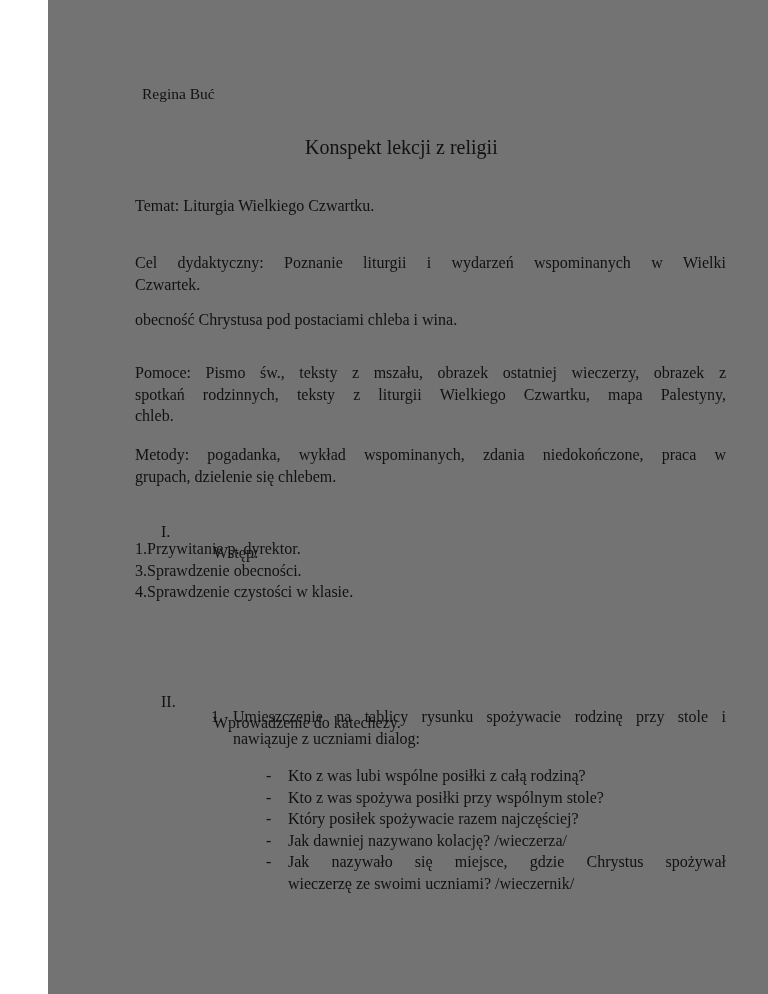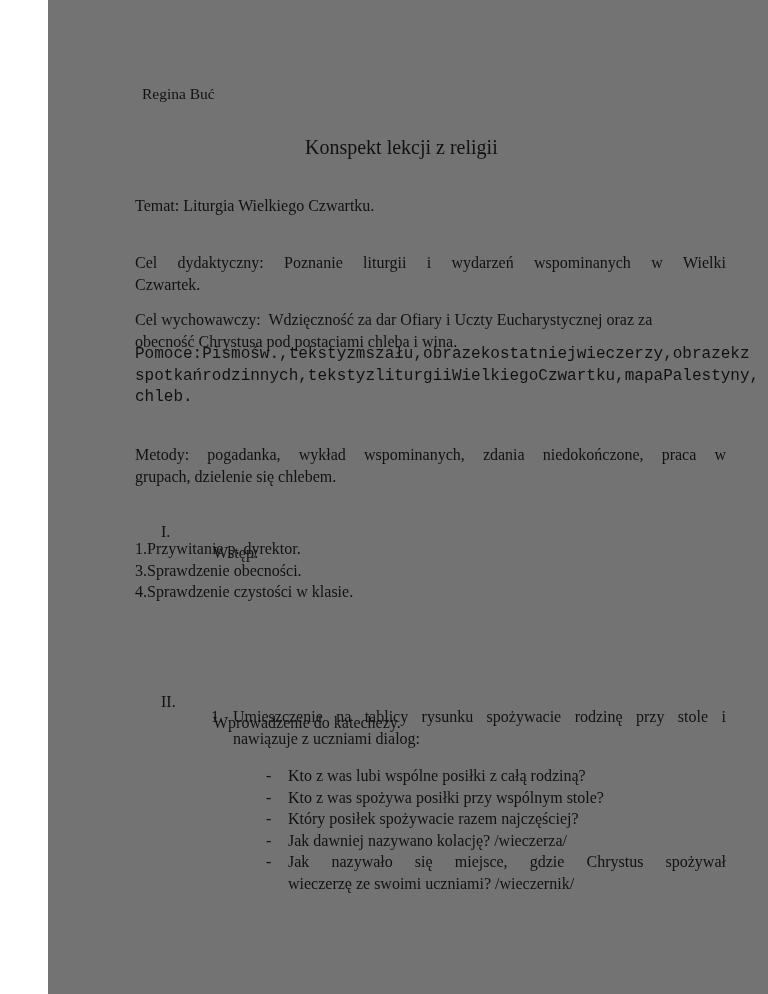--- a/index.html
+++ b/index.html
@@ -72,21 +72,21 @@
     justify-content: space-between;
     white-space: pre;
   }
   .jline.last {
     display: block;
     white-space: pre;
   }
 
   .p-cel-dyd   { top: 252px; }
   .p-cel-wych  { top: 309px; }
-  .p-pomoce    { top: 344px; font-family: Liberation Mono, monospace; }
+  .p-pomoce    { top: 362px; }
   .p-metody    { top: 444px; }
 
   .roman {
     position: absolute;
     font-size: 16px;
     line-height: 21px;
     white-space: pre;
   }
   .roman .num {
     position: absolute;
@@ -187,21 +187,20 @@
       <span>i</span>
       <span>wydarzeń</span>
       <span>wspominanych</span>
       <span>w</span>
       <span>Wielki</span>
     </div>
     <div class="jline last">Czwartek.</div>
   </div>
 
   <div class="para p-cel-wych">
-    <div class="jline last">Cel wychowawczy:  Wdzięczność za dar Ofiary i Uczty Eucharystycznej oraz za</div>
     <div class="jline last">obecność Chrystusa pod postaciami chleba i wina.</div>
   </div>
 
   <div class="para p-pomoce">
     <div class="jline">
       <span>Pomoce:</span>
       <span>Pismo</span>
       <span>św.,</span>
       <span>teksty</span>
       <span>z</span>

